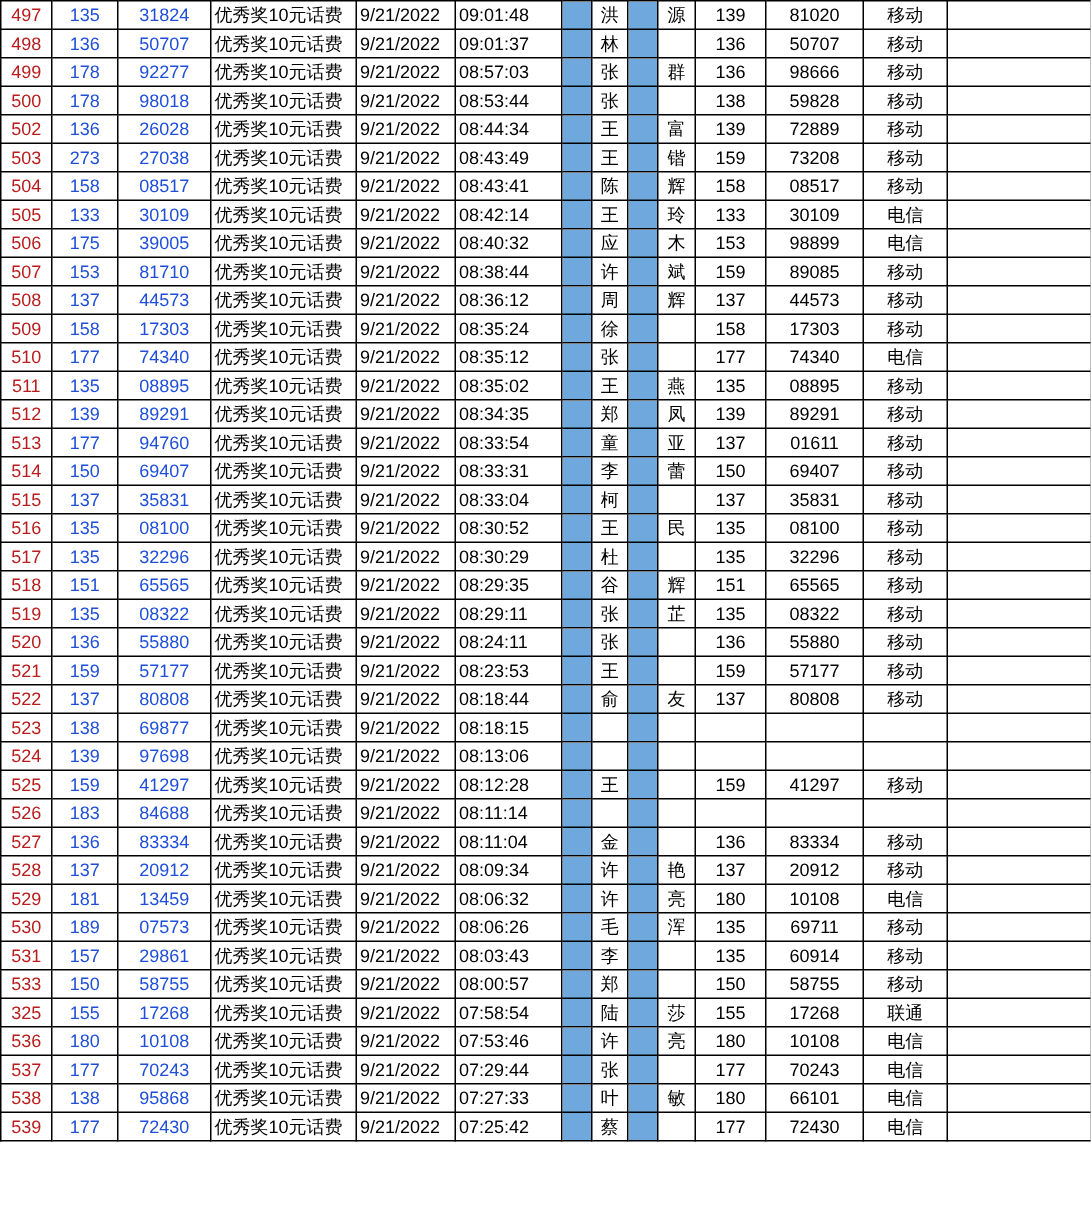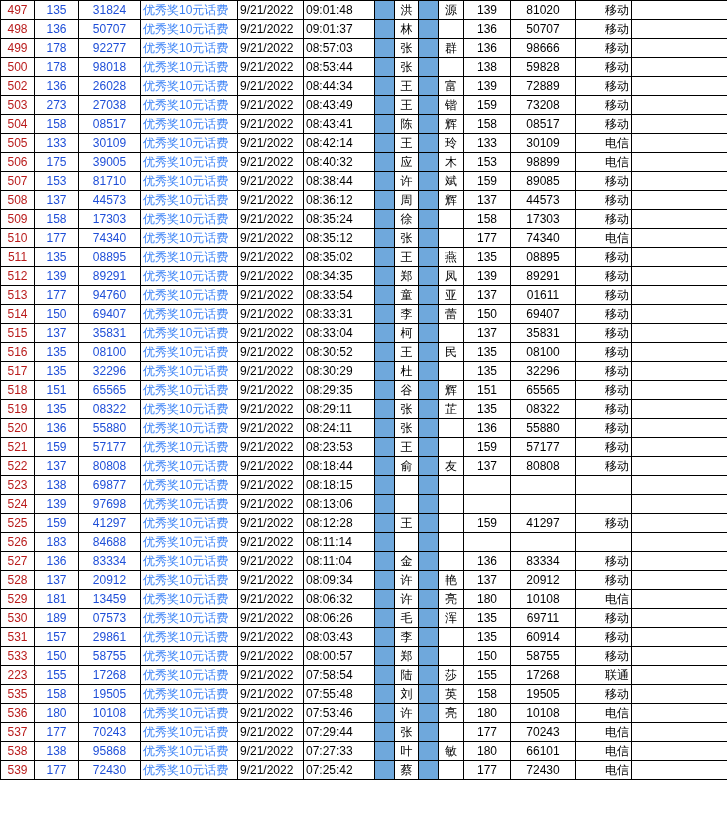--- a/index.html
+++ b/index.html
@@ -42,23 +42,23 @@
   col.c-pre2  { width: 47px; }
   col.c-num2  { width: 65px; }
   col.c-carr  { width: 56px; }
   col.c-tail  { width: 96px; }
 
   td.rownum {
     text-align: center;
     color: #b91c1c;
   }
   td.center { text-align: center; }
-  td.left   { text-align: right; }
+  td.left   { text-align: center; }
   td.blue   { color: #1f4fd8; text-align: center; }
-  td.prize  { color: #3b82f6; text-align: left; padding-left: 3px; }
+  td.prize  { color: #000000; text-align: left; padding-left: 3px; }
   td.datetime { text-align: left; padding-left: 3px; }
   td.band {
     background: #6fa8dc;
     border-left: none;
     border-right: none;
   }
   td.tail { border: none; }
 </style>
 </head>
 <body>
@@ -635,52 +635,36 @@
         <td class="band"></td>
         <td class="center">郑</td>
         <td class="band"></td>
         <td class="center"></td>
         <td class="center">150</td>
         <td class="center">58755</td>
         <td class="left">移动</td>
         <td class="tail"></td>
       </tr>
       <tr>
-        <td class="rownum">223</td>
+        <td class="rownum">325</td>
         <td class="blue">155</td>
         <td class="blue">17268</td>
         <td class="prize">优秀奖10元话费</td>
         <td class="datetime">9/21/2022</td>
         <td class="datetime">07:58:54</td>
         <td class="band"></td>
         <td class="center">陆</td>
         <td class="band"></td>
         <td class="center">莎</td>
         <td class="center">155</td>
         <td class="center">17268</td>
         <td class="left">联通</td>
         <td class="tail"></td>
       </tr>
       <tr>
-        <td class="rownum">535</td>
-        <td class="blue">158</td>
-        <td class="blue">19505</td>
-        <td class="prize">优秀奖10元话费</td>
-        <td class="datetime">9/21/2022</td>
-        <td class="datetime">07:55:48</td>
-        <td class="band"></td>
-        <td class="center">刘</td>
-        <td class="band"></td>
-        <td class="center">英</td>
-        <td class="center">158</td>
-        <td class="center">19505</td>
-        <td class="left">移动</td>
-        <td class="tail"></td>
-      </tr>
-      <tr>
         <td class="rownum">536</td>
         <td class="blue">180</td>
         <td class="blue">10108</td>
         <td class="prize">优秀奖10元话费</td>
         <td class="datetime">9/21/2022</td>
         <td class="datetime">07:53:46</td>
         <td class="band"></td>
         <td class="center">许</td>
         <td class="band"></td>
         <td class="center">亮</td>

